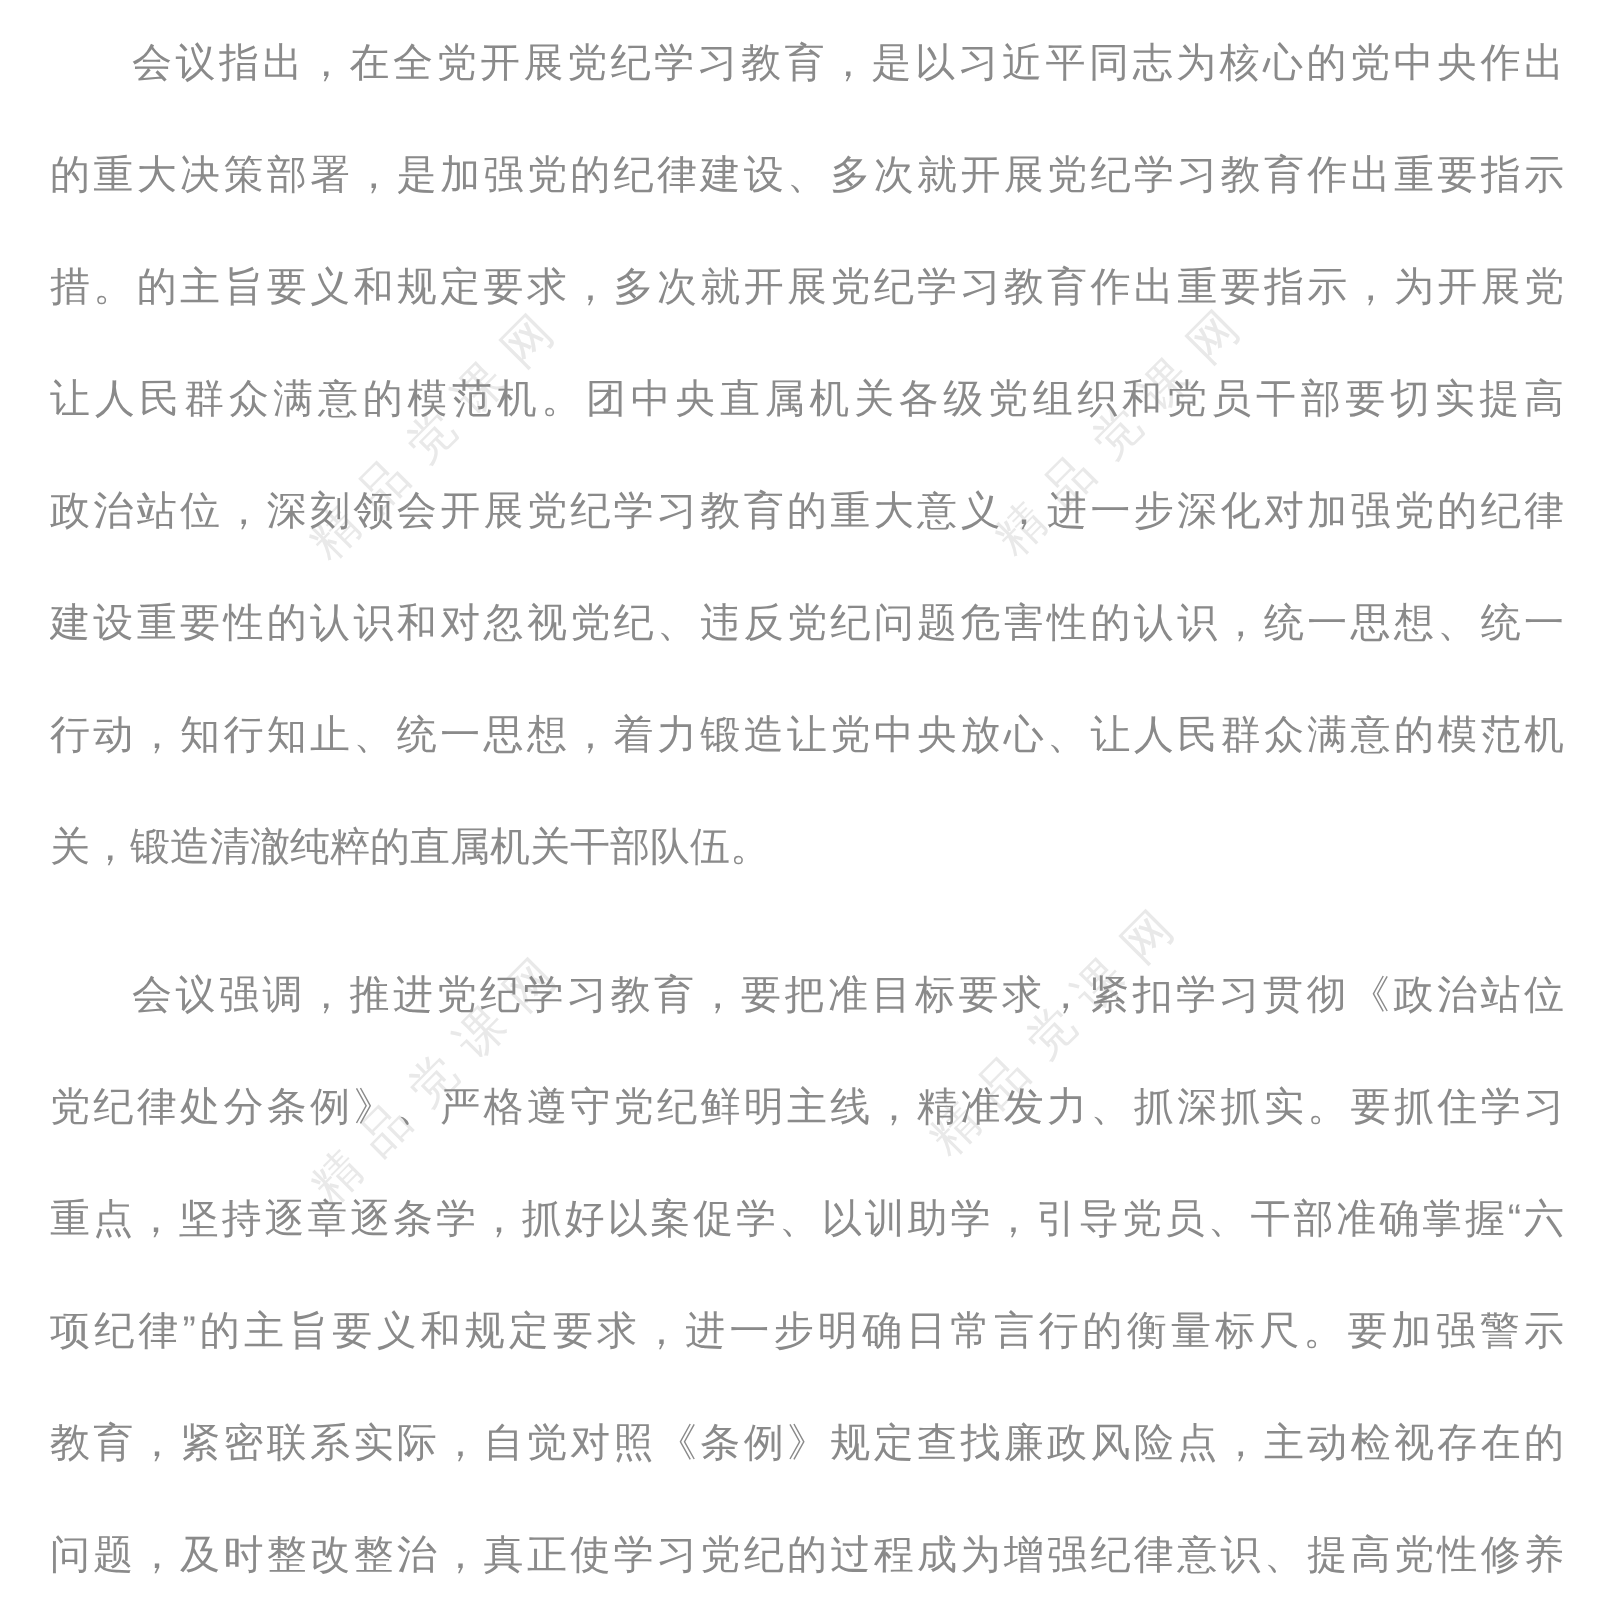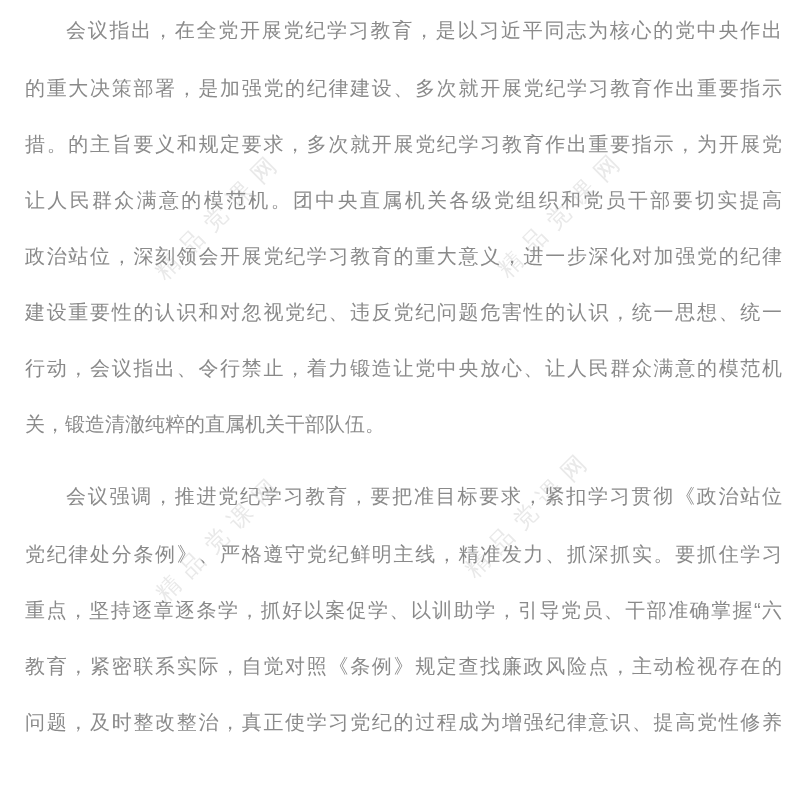--- a/index.html
+++ b/index.html
@@ -46,21 +46,21 @@
   }
   .para { margin: 0; }
   .para + .para { margin-top: 18px; }
   .line {
     height: 56px;
     overflow: hidden;
     text-align: justify;
     text-align-last: justify;
     white-space: nowrap;
   }
-  .line.first { padding-left: 41px; font-family: Liberation Mono, monospace; }
+  .line.first { padding-left: 41px; }
   .line.lastline {
     text-align: center;
     text-align-last: left;
   }
 </style>
 </head>
 <body>
 
 <div class="page">
 
@@ -73,26 +73,27 @@
 
   <div class="content">
 
     <div class="para">
       <div class="line first">会议指出，在全党开展党纪学习教育，是以习近平同志为核心的党中央作出</div>
       <div class="line">的重大决策部署，是加强党的纪律建设、多次就开展党纪学习教育作出重要指示</div>
       <div class="line">措。的主旨要义和规定要求，多次就开展党纪学习教育作出重要指示，为开展党</div>
       <div class="line">让人民群众满意的模范机。团中央直属机关各级党组织和党员干部要切实提高</div>
       <div class="line">政治站位，深刻领会开展党纪学习教育的重大意义，进一步深化对加强党的纪律</div>
       <div class="line">建设重要性的认识和对忽视党纪、违反党纪问题危害性的认识，统一思想、统一</div>
-      <div class="line">行动，会议指出、令行禁止，着力锻造让党中央放心、让人民群众满意的模范机</div>
+      <div class="line">行动，知行知止、统一思想，着力锻造让党中央放心、让人民群众满意的模范机</div>
       <div class="line lastline">关，锻造清澈纯粹的直属机关干部队伍。</div>
     </div>
 
     <div class="para">
       <div class="line first">会议强调，推进党纪学习教育，要把准目标要求，紧扣学习贯彻《政治站位</div>
       <div class="line">党纪律处分条例》、严格遵守党纪鲜明主线，精准发力、抓深抓实。要抓住学习</div>
       <div class="line">重点，坚持逐章逐条学，抓好以案促学、以训助学，引导党员、干部准确掌握“六</div>
+      <div class="line">项纪律”的主旨要义和规定要求，进一步明确日常言行的衡量标尺。要加强警示</div>
       <div class="line">教育，紧密联系实际，自觉对照《条例》规定查找廉政风险点，主动检视存在的</div>
       <div class="line">问题，及时整改整治，真正使学习党纪的过程成为增强纪律意识、提高党性修养</div>
     </div>
 
   </div>
 </div>
 
 </body></html>

